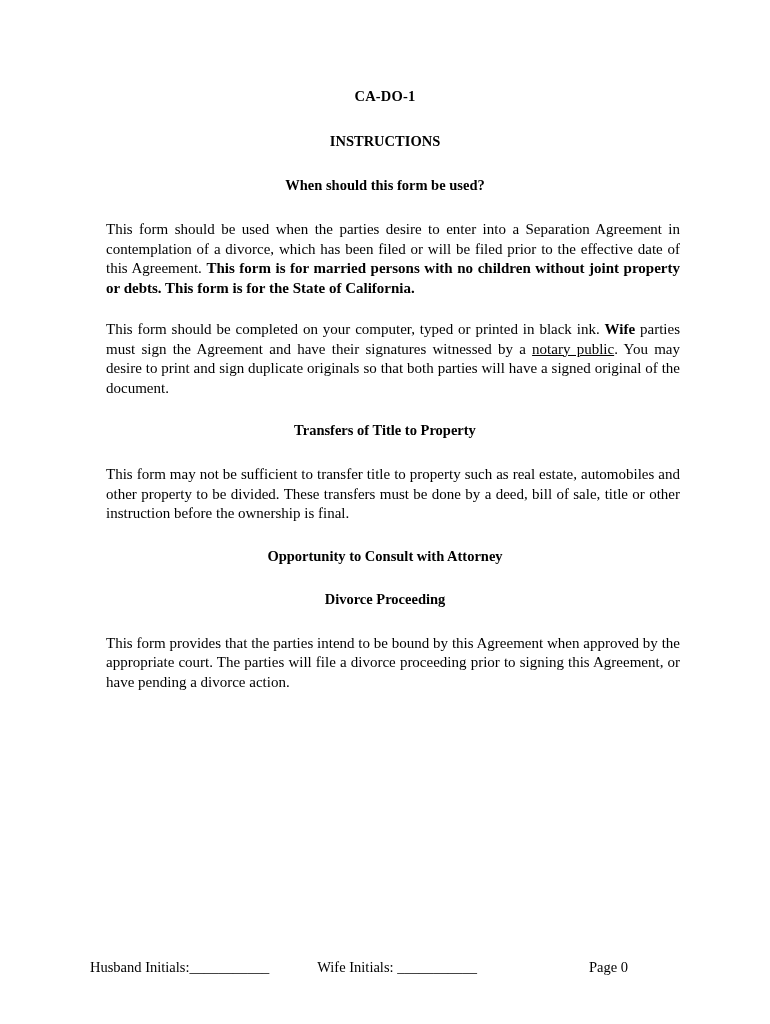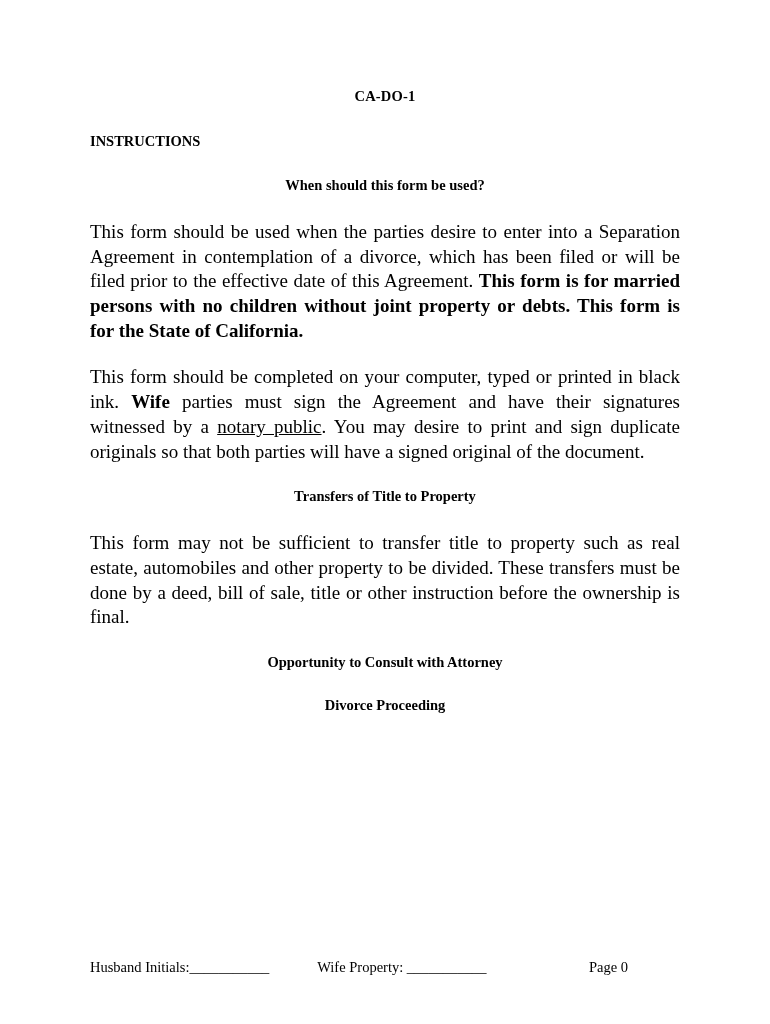--- a/index.html
+++ b/index.html
@@ -23,36 +23,37 @@
     padding: 88px 90px 0 90px;
   }
   .doc-code {
     text-align: center;
     font-weight: bold;
     font-size: 14.5px;
     letter-spacing: 0.2px;
     margin: 0 0 28px 0;
   }
   .heading-center {
+    text-align: center;
     font-weight: bold;
     font-size: 14.5px;
     margin: 0 0 27px 0;
   }
   .section-heading {
     text-align: center;
     font-weight: bold;
     font-size: 14.5px;
     margin: 0 0 26px 0;
   }
   p.body-text {
     text-align: justify;
     text-justify: inter-word;
-    font-size: 19px;
+    font-size: 15px;
     line-height: 1.30;
-    margin: 0 0 22px 0;
+    margin: 0 0 22px 16px;
   }
   p.body-text.tight {
     margin-bottom: 24px;
   }
   .b { font-weight: bold; }
   .u { text-decoration: underline; font-weight: normal; }
   .footer {
     position: absolute;
     left: 90px;
     right: 90px;
@@ -97,20 +98,23 @@
 
   <p class="body-text tight">
     <span>This form may not be sufficient to transfer title to property such as real estate, automobiles and other property to be divided.  These transfers must be done by a deed, bill of sale, title or other instruction before the ownership is final.</span>
   </p>
 
   <div class="section-heading">Opportunity to Consult with Attorney</div>
 
 
   <div class="section-heading">Divorce Proceeding</div>
 
+  <p class="body-text">
+    <span>This form provides that the parties intend to be bound by this Agreement when approved by the appropriate court.  The parties will file a divorce proceeding prior to signing this Agreement, or have pending a divorce action.</span>
+  </p>
 
   <div class="footer">
     <span class="husband">Husband Initials:___________</span>
-    <span class="wife">Wife Property: ___________</span>
+    <span class="wife">Wife Initials: ___________</span>
     <span class="pagenum">Page 0</span>
   </div>
 
 </div>
 
 </body></html>

